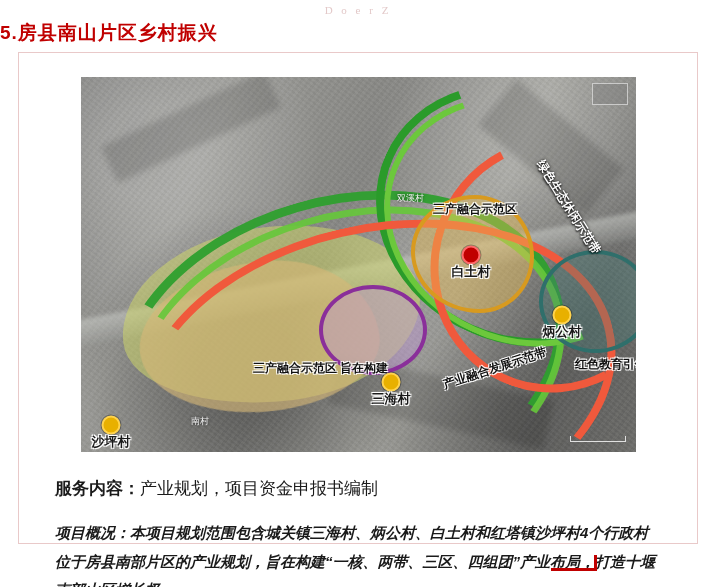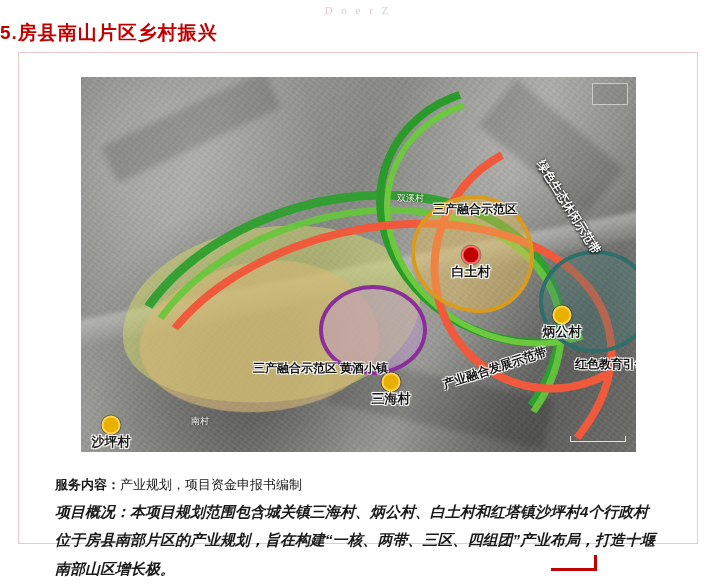--- a/index.html
+++ b/index.html
@@ -268,21 +268,22 @@
   }
 
   
   .text-block {
     position: absolute;
     left: 36px;
     top: 420px;
     width: 600px;
   }
   .row {
-    font-size: 13px;
+    margin-bottom: 14px;
+    font-size: 17px;
     color: #1a1a1a;
     line-height: 1.9;
   }
   .row .lbl {
     font-weight: bold;
     color: #1a1a1a;
   }
   .row .val {
     color: #1a1a1a;
   }
@@ -347,21 +348,21 @@
       <div class="belt red-belt-1"></div>
       <div class="belt red-belt-2"></div>
 
       <div class="zone zone-orange"></div>
       <div class="zone zone-teal"></div>
       <div class="zone zone-purple"></div>
 
       <div class="zlabel" style="left:352px;top:124px;">三产融合示范区</div>
       <div class="zlabel" style="left:494px;top:279px;">红色教育引领区</div>
       <div class="zlabel" style="left:172px;top:283px;text-align:center;">三产融合示范区</div>
-      <div class="zlabel" style="left:259px;top:283px;">黄酒小镇</div>
+      <div class="zlabel" style="left:259px;top:283px;">旨在构建</div>
       <div class="zlabel white" style="left:466px;top:80px;transform:rotate(58deg);transform-origin:left top;">绿色生态休闲示范带</div>
       <div class="zlabel" style="left:360px;top:300px;transform:rotate(-18deg);transform-origin:left top;">产业融合发展示范带</div>
 
       <div class="small-place" style="left:300px;top:115px;padding-left:16px;">双溪村</div>
 
       <div class="small-place" style="left:110px;top:338px;">南村</div>
 
       <div class="marker" style="left:390px;top:178px;">
         <div class="dot red"></div>
         <div class="vlabel">白土村</div>

